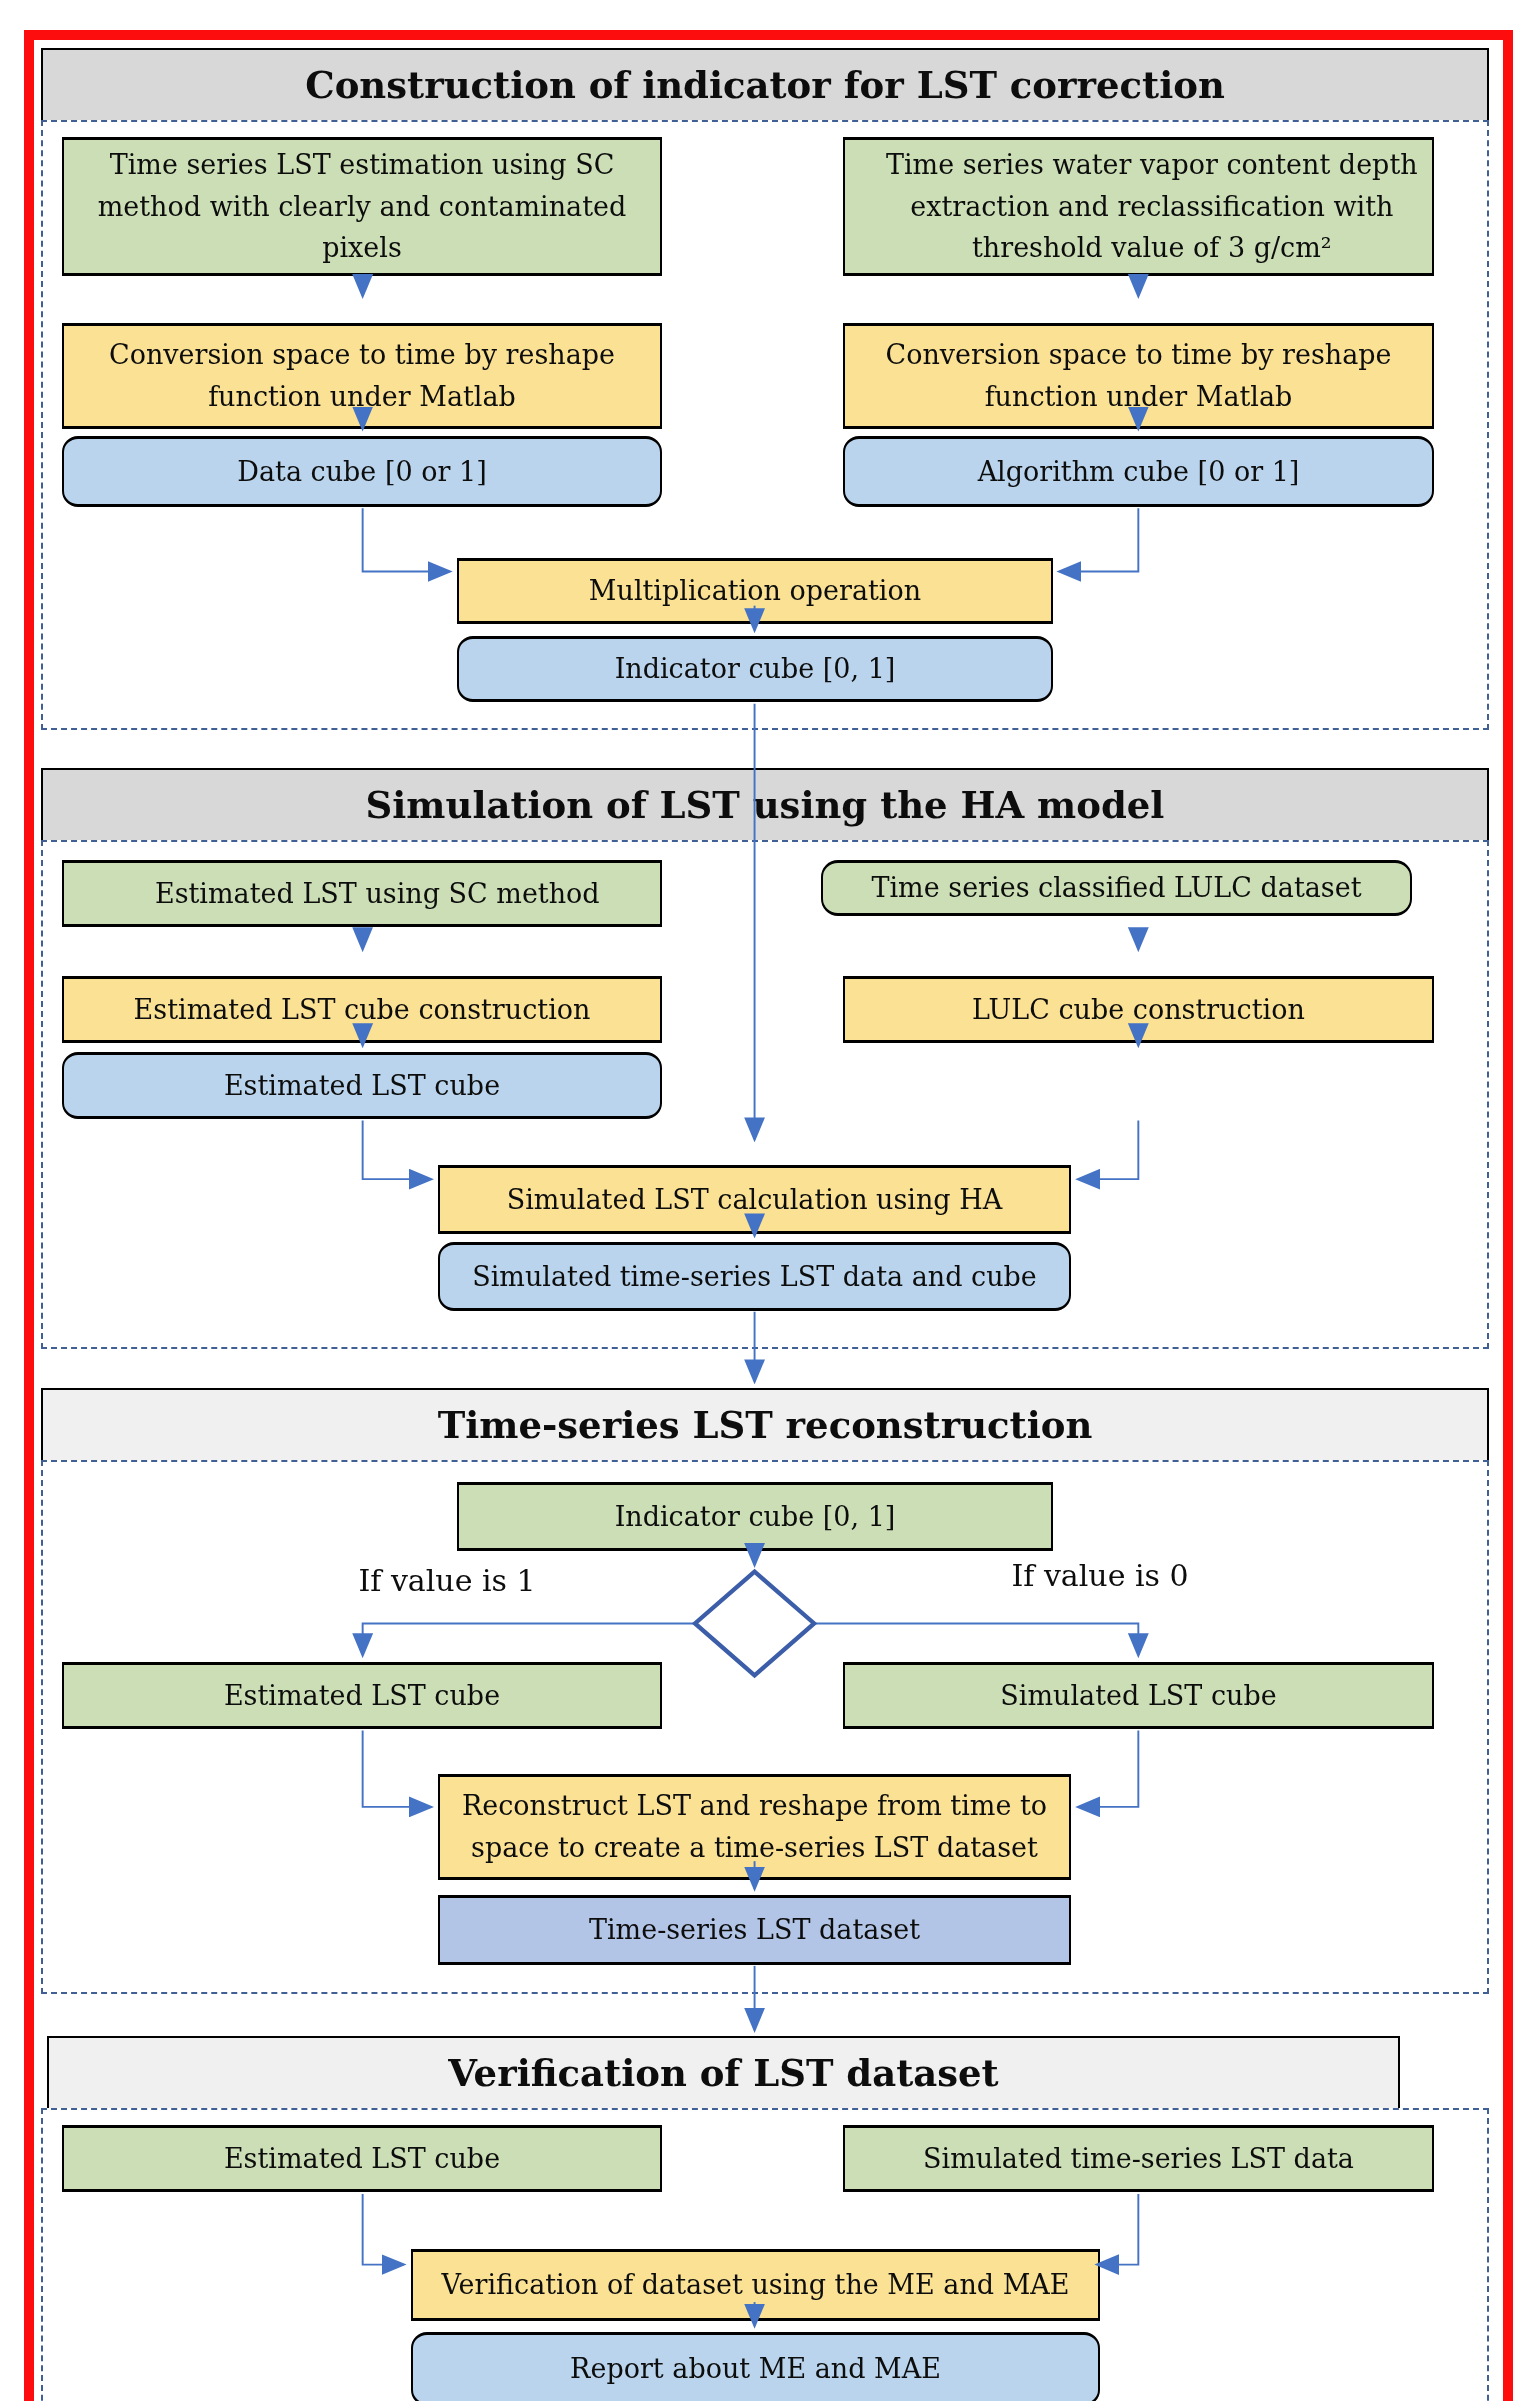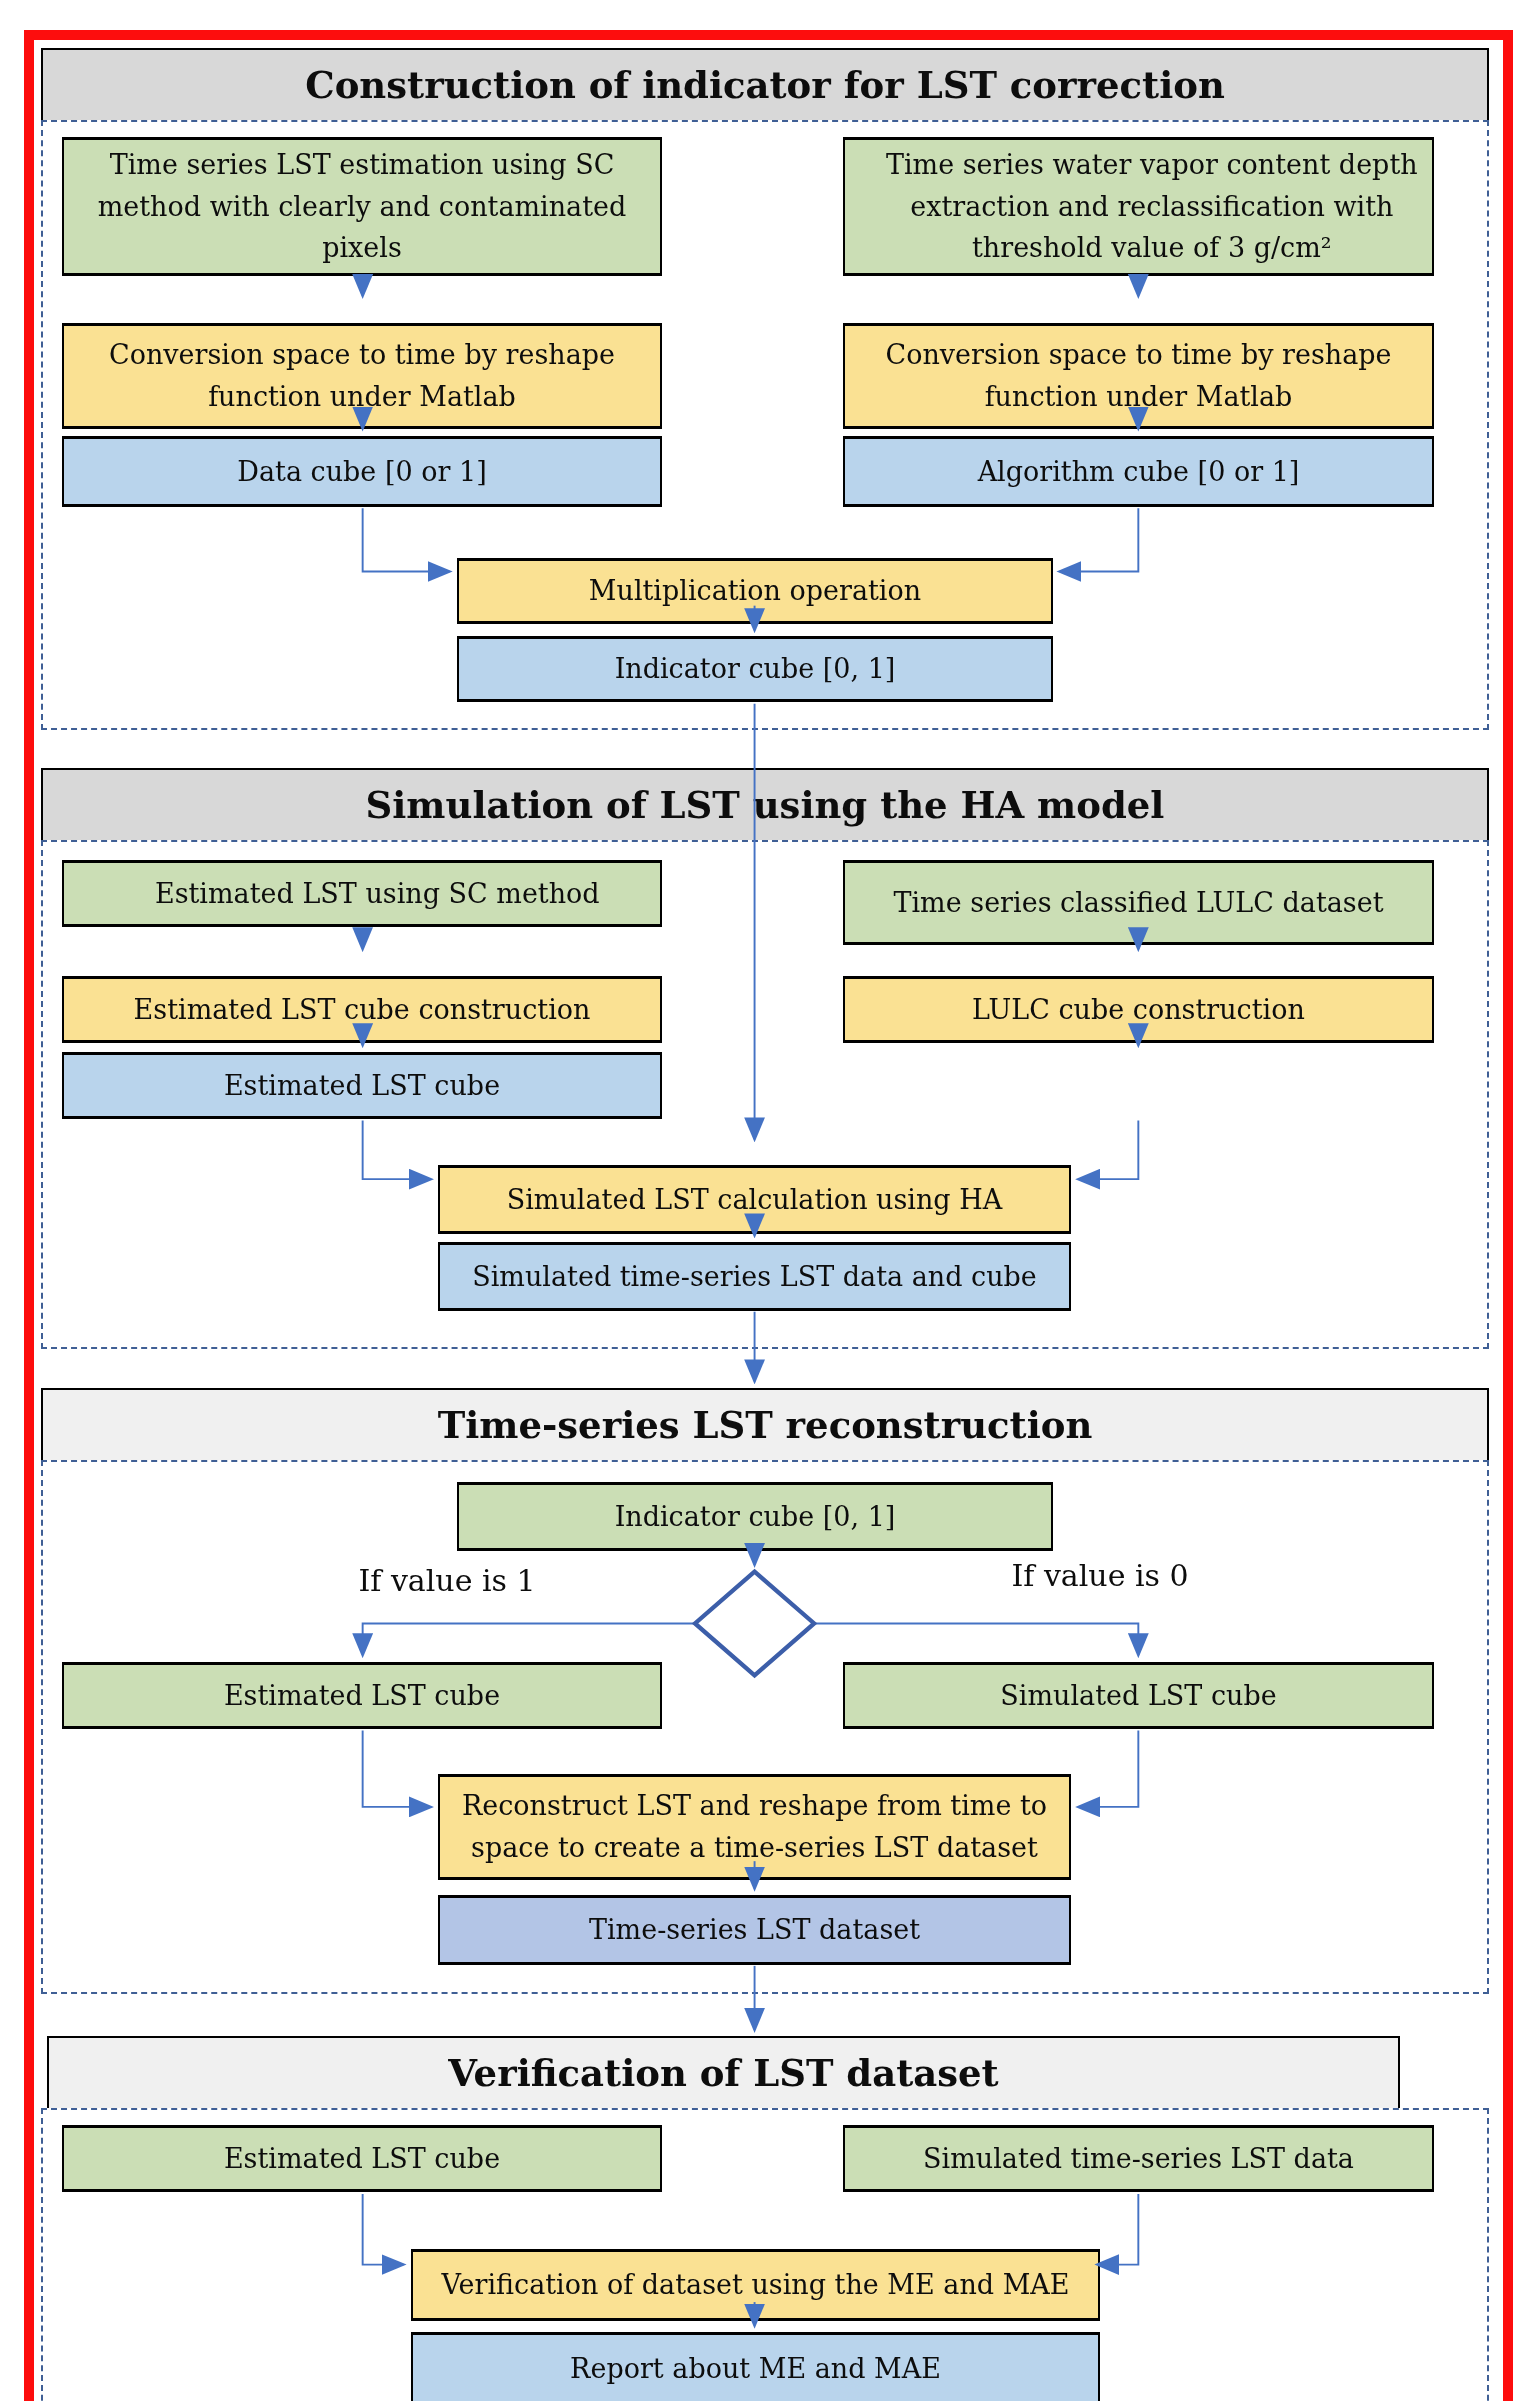--- a/index.html
+++ b/index.html
@@ -15,21 +15,21 @@
   .sec-header{position:absolute;box-sizing:border-box;background:var(--header-dark);
               border:2.9px solid #000;border-bottom:none;display:flex;align-items:center;justify-content:center;
               font-weight:bold;font-size:37px;z-index:2;}
   .sec-header.light{background:var(--header-light);}
   .sec-body{position:absolute;box-sizing:border-box;border:2.9px dashed var(--dotted);z-index:1;}
   .node{position:absolute;box-sizing:border-box;border:2.4px solid #000;border-top-width:3.4px;border-bottom-width:3.4px;
         display:flex;align-items:center;justify-content:center;text-align:center;
         font-size:27px;line-height:1.55;padding:2.9px 13.4px;z-index:3;}
   .green{background:var(--input);}
   .yellow{background:var(--process);margin-top:20px;}
-  .blue{background:var(--output);}
+  .blue{background:var(--output);border-radius:16px;}
   .periwinkle{background:var(--dataset);}
   .flow-label{position:absolute;display:flex;align-items:center;justify-content:center;
               font-size:30px;z-index:3;}
   .connectors{position:absolute;left:0;top:0;z-index:6;pointer-events:none;}
 </style>
 </head>
 <body>
 
 <div class="page">
 
@@ -48,21 +48,21 @@
   <div class="node blue" style="left:843px;top:436px;width:591px;height:71px;">Algorithm cube [0 or 1]</div>
   <div class="node yellow" style="left:457px;top:538px;width:596px;height:66px;">Multiplication operation</div>
   <div class="node blue" style="left:457px;top:636px;width:596px;height:66px;">Indicator cube [0, 1]</div>
 
   <div class="sec-header" style="left:41px;top:768px;width:1448px;height:72px;">
     <span>Simulation of LST using the HA model</span>
   </div>
   <div class="sec-body" style="left:41px;top:840px;width:1448px;height:509px;"></div>
 
   <div class="node green" style="left:62px;top:860px;width:600px;height:67px;padding-left:44px;">Estimated LST using SC method</div>
-  <div class="node green" style="left:843px;top:860px;width:591px;height:85px;">Time series classified LULC dataset</div>
+  <div class="node green" style="left:821px;top:860px;width:591px;height:56px;border-radius:17px;">Time series classified LULC dataset</div>
   <div class="node yellow" style="left:62px;top:956px;width:600px;height:67px;">Estimated LST cube construction</div>
   <div class="node yellow" style="left:843px;top:956px;width:591px;height:67px;">LULC cube construction</div>
   <div class="node blue" style="left:62px;top:1052px;width:600px;height:67px;">Estimated LST cube</div>
   <div class="node yellow" style="left:438px;top:1145px;width:633px;height:69px;">Simulated LST calculation using HA</div>
   <div class="node blue" style="left:438px;top:1242px;width:633px;height:69px;">Simulated time-series LST data and cube</div>
 
   <div class="sec-header light" style="left:41px;top:1388px;width:1448px;height:72px;">
     <span>Time-series LST reconstruction</span>
   </div>
   <div class="sec-body" style="left:41px;top:1460px;width:1448px;height:534px;"></div>

